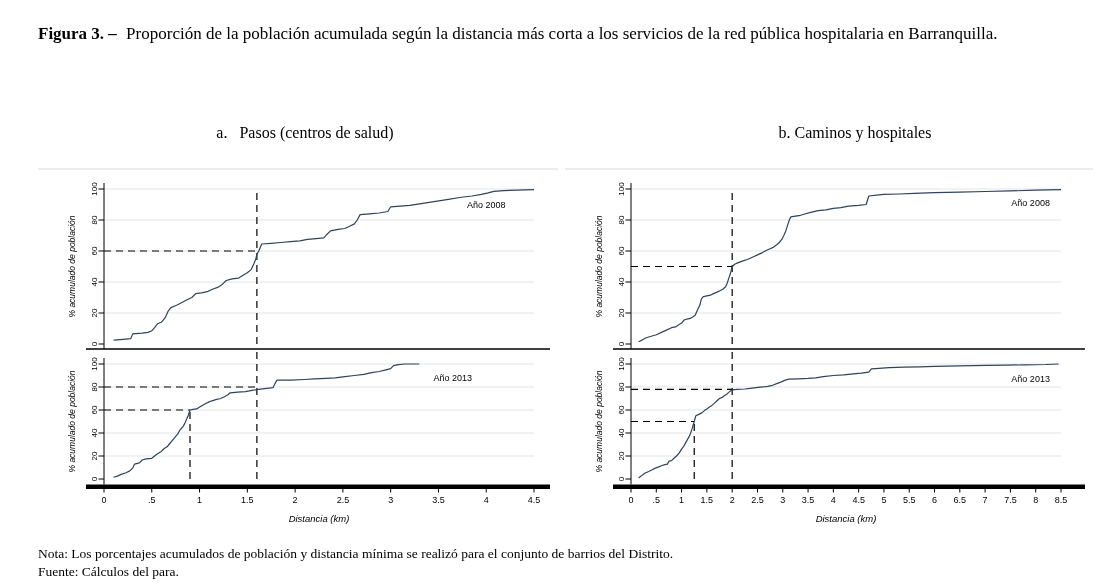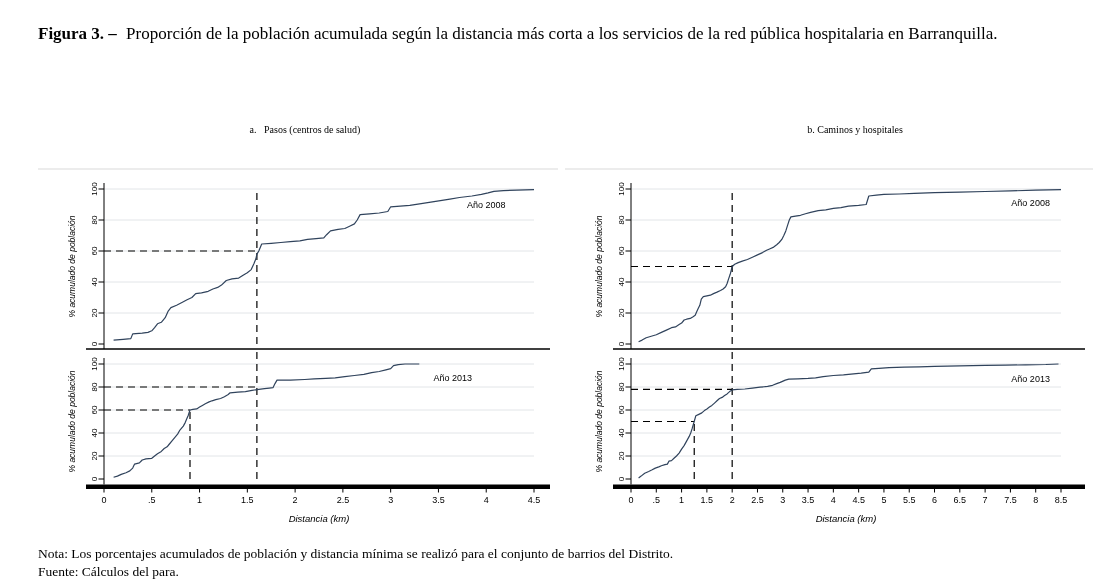--- a/index.html
+++ b/index.html
@@ -1,21 +1,21 @@
 <!DOCTYPE html>
 <html><head>
 <meta charset="utf-8">
 <style>
   html,body{margin:0;padding:0;background:#fff;}
   .page{position:relative;width:1099px;height:587px;background:#ffffff;
         font-family:"Liberation Serif",serif;color:#000;overflow:hidden;}
   .fig-title{position:absolute;left:38px;top:24px;right:20px;font-size:17px;white-space:nowrap;}
   .fig-title .bold{font-weight:bold;}
   .fig-title span + span{margin-left:5px;}
-  .panel-heading{position:absolute;top:124px;font-size:10px;text-align:center;}
+  .panel-heading{position:absolute;top:124px;font-size:16px;text-align:center;}
   .heading-a{left:45px;width:520px;}
   .heading-b{left:595px;width:520px;}
   .chart{position:absolute;top:164px;}
   .chart-a{left:38px;}
   .chart-b{left:565px;}
   .chart text{font-family:"Liberation Sans",sans-serif;fill:#000;}
   .note{position:absolute;left:38px;font-size:13.5px;}
   .note-1{top:546px;}
   .note-2{top:564px;}
 </style>

